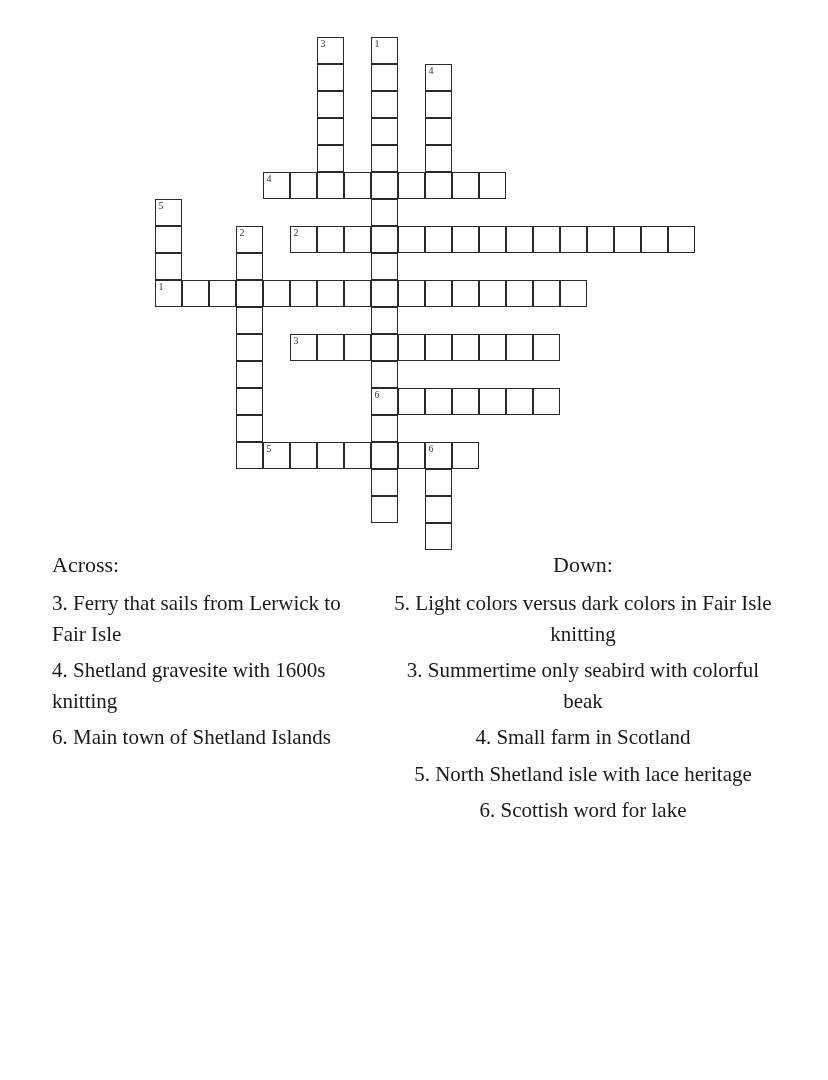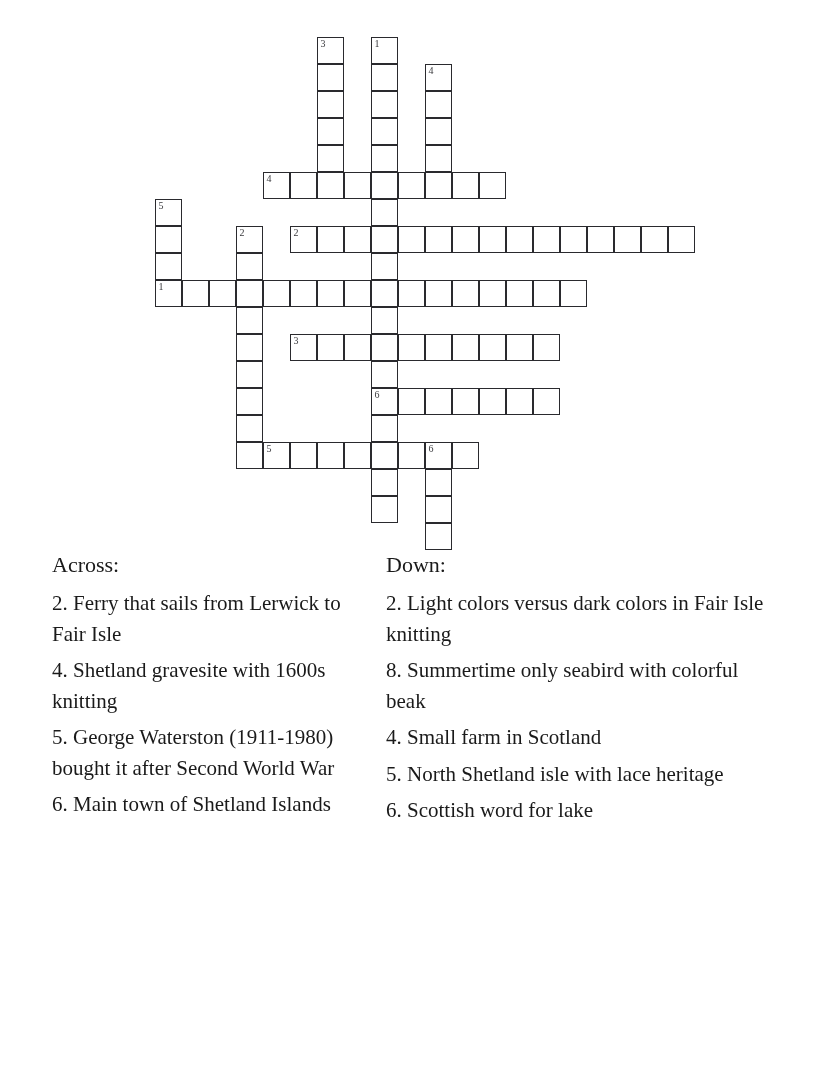--- a/index.html
+++ b/index.html
@@ -62,20 +62,21 @@
     box-sizing: border-box;
   }
   #across-column {
     width: 380px;
     padding-left: 52px;
     padding-right: 8px;
   }
   #down-column {
     width: 400px;
     padding-left: 6px;
+    text-align: center;
   }
   .clue-heading {
     font-size: 22px;
     line-height: 33px;
     margin: 0 0 7px 0;
     font-weight: normal;
   }
   .clue-item {
     font-size: 21px;
     line-height: 30.5px;
@@ -211,29 +212,28 @@
       <div class="cw-cell" style="left: 216px; top: 459px;"></div>
       <div class="cw-cell" style="left: 270px; top: 459px;"></div>
       <div class="cw-cell" style="left: 270px; top: 486px;"></div>
     </div>
 </div>
 
 <div id="clues">
   <div class="clue-col" id="across-column">
     <div class="clue-heading">Across:</div>
     <div id="across-list">
-        <div class="clue-item">2. Ferry that sails from Lerwick to Fair Isle</div>
+        <div class="clue-item">3. Ferry that sails from Lerwick to Fair Isle</div>
         <div class="clue-item">4. Shetland gravesite with 1600s knitting</div>
-        <div class="clue-item">5. George Waterston (1911-1980) bought it after Second World War</div>
         <div class="clue-item">6. Main town of Shetland Islands</div>
       </div>
   </div>
   <div class="clue-col" id="down-column">
     <div class="clue-heading">Down:</div>
     <div id="down-list">
-        <div class="clue-item">2. Light colors versus dark colors in Fair Isle knitting</div>
-        <div class="clue-item">8. Summertime only seabird with colorful beak</div>
+        <div class="clue-item">5. Light colors versus dark colors in Fair Isle knitting</div>
+        <div class="clue-item">3. Summertime only seabird with colorful beak</div>
         <div class="clue-item">4. Small farm in Scotland</div>
         <div class="clue-item">5. North Shetland isle with lace heritage</div>
         <div class="clue-item">6. Scottish word for lake</div>
       </div>
   </div>
 </div>
 
 </body></html>

